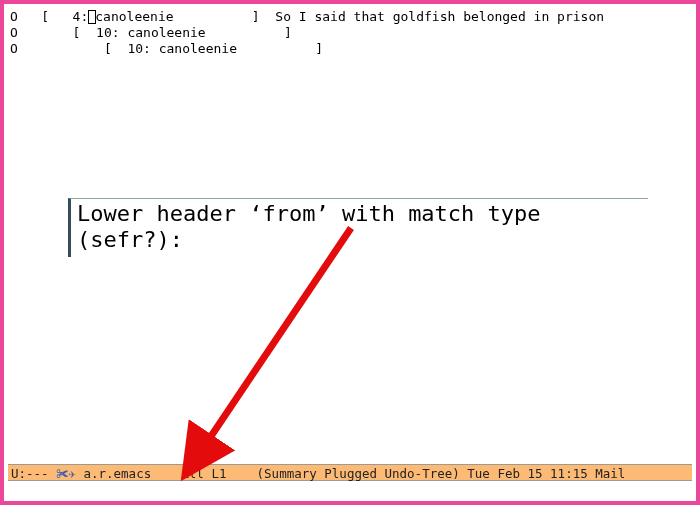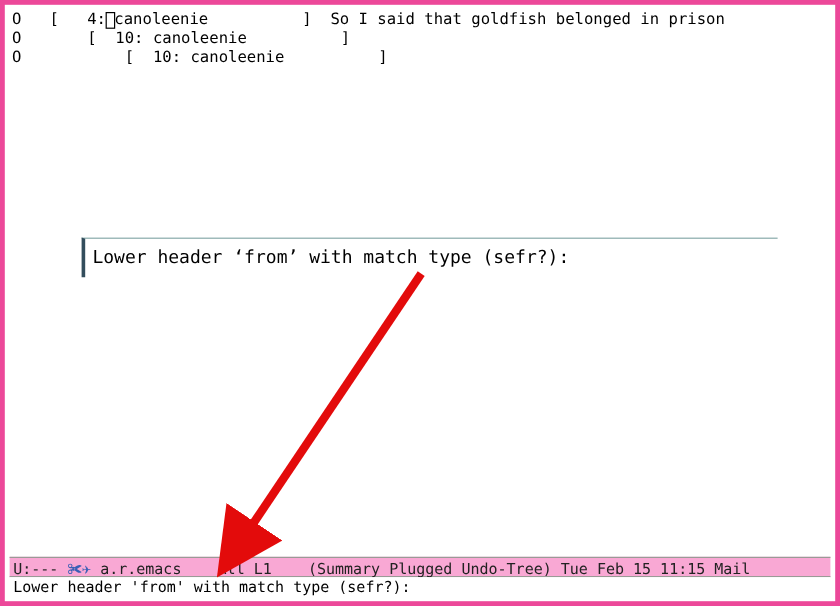--- a/index.html
+++ b/index.html
@@ -37,31 +37,31 @@
   }
   .callout {
     position: absolute;
     left: 64px;
     top: 194px;
     width: 580px;
     background: #fff;
     border-top: 1px solid #8aa;
     border-left: 3px solid #334d5c;
     padding: 2px 6px 4px 6px;
-    font-size: 15px;
+    font-size: 22px;
     line-height: 26px;
     color: #000;
     font-family: "DejaVu Sans Mono", Menlo, Consolas, monospace;
   }
   .modeline {
     position: absolute;
     left: 4px; right: 4px;
     bottom: 20px;
     height: 17px;
-    background: #f9a8d4;
+    background: #fdba74;
     border-top: 1px solid #9a9a96;
     border-bottom: 1px solid #9a9a96;
     color: #222;
     white-space: pre;
     padding: 0 3px;
     font-size: 12.5px;
     line-height: 17px;
   }
   .modeline .icon { color: #3a5fb5; }
   .minibuffer {
@@ -84,21 +84,20 @@
 <div class="frame">
 
   <div class="buffer" id="summary-buffer"><div><span>O   [   4:</span><span class="cursor-box"></span><span>canoleenie          </span><span>]  </span><span>So I said that goldfish belonged in prison</span></div><div><span>O       [  10:</span><span> </span><span>canoleenie          </span><span>]  </span><span></span></div><div><span>O           [  10:</span><span> </span><span>canoleenie          </span><span>]  </span><span></span></div></div>
 
   <div class="callout">
     <span>Lower header ‘from’ with match type (sefr?):</span>
   </div>
 
   <div class="modeline"><span>U:--- </span><span class="icon">✀✈</span><span> a.r.emacs </span><span>   All L1   </span><span> (Summary Plugged Undo-Tree) </span><span>Tue Feb 15 11:15 </span><span>Mail </span></div>
 
-  <div class="minibuffer"><span>Lower header 'from' with match type (sefr?): </span></div>
 
   <svg class="arrow" width="700" height="505">
     <defs>
       <marker id="ah" viewBox="0 0 10 10" refX="8" refY="5" markerWidth="8" markerHeight="8" orient="auto-start-reverse">
         <path d="M 0 0 L 10 5 L 0 10 z" fill="#e30b0b"></path>
       </marker>
     </defs>
     <line x1="347" y1="224" x2="183" y2="468" stroke="#e30b0b" stroke-width="7" marker-end="url(#ah)"></line>
   </svg>
 

